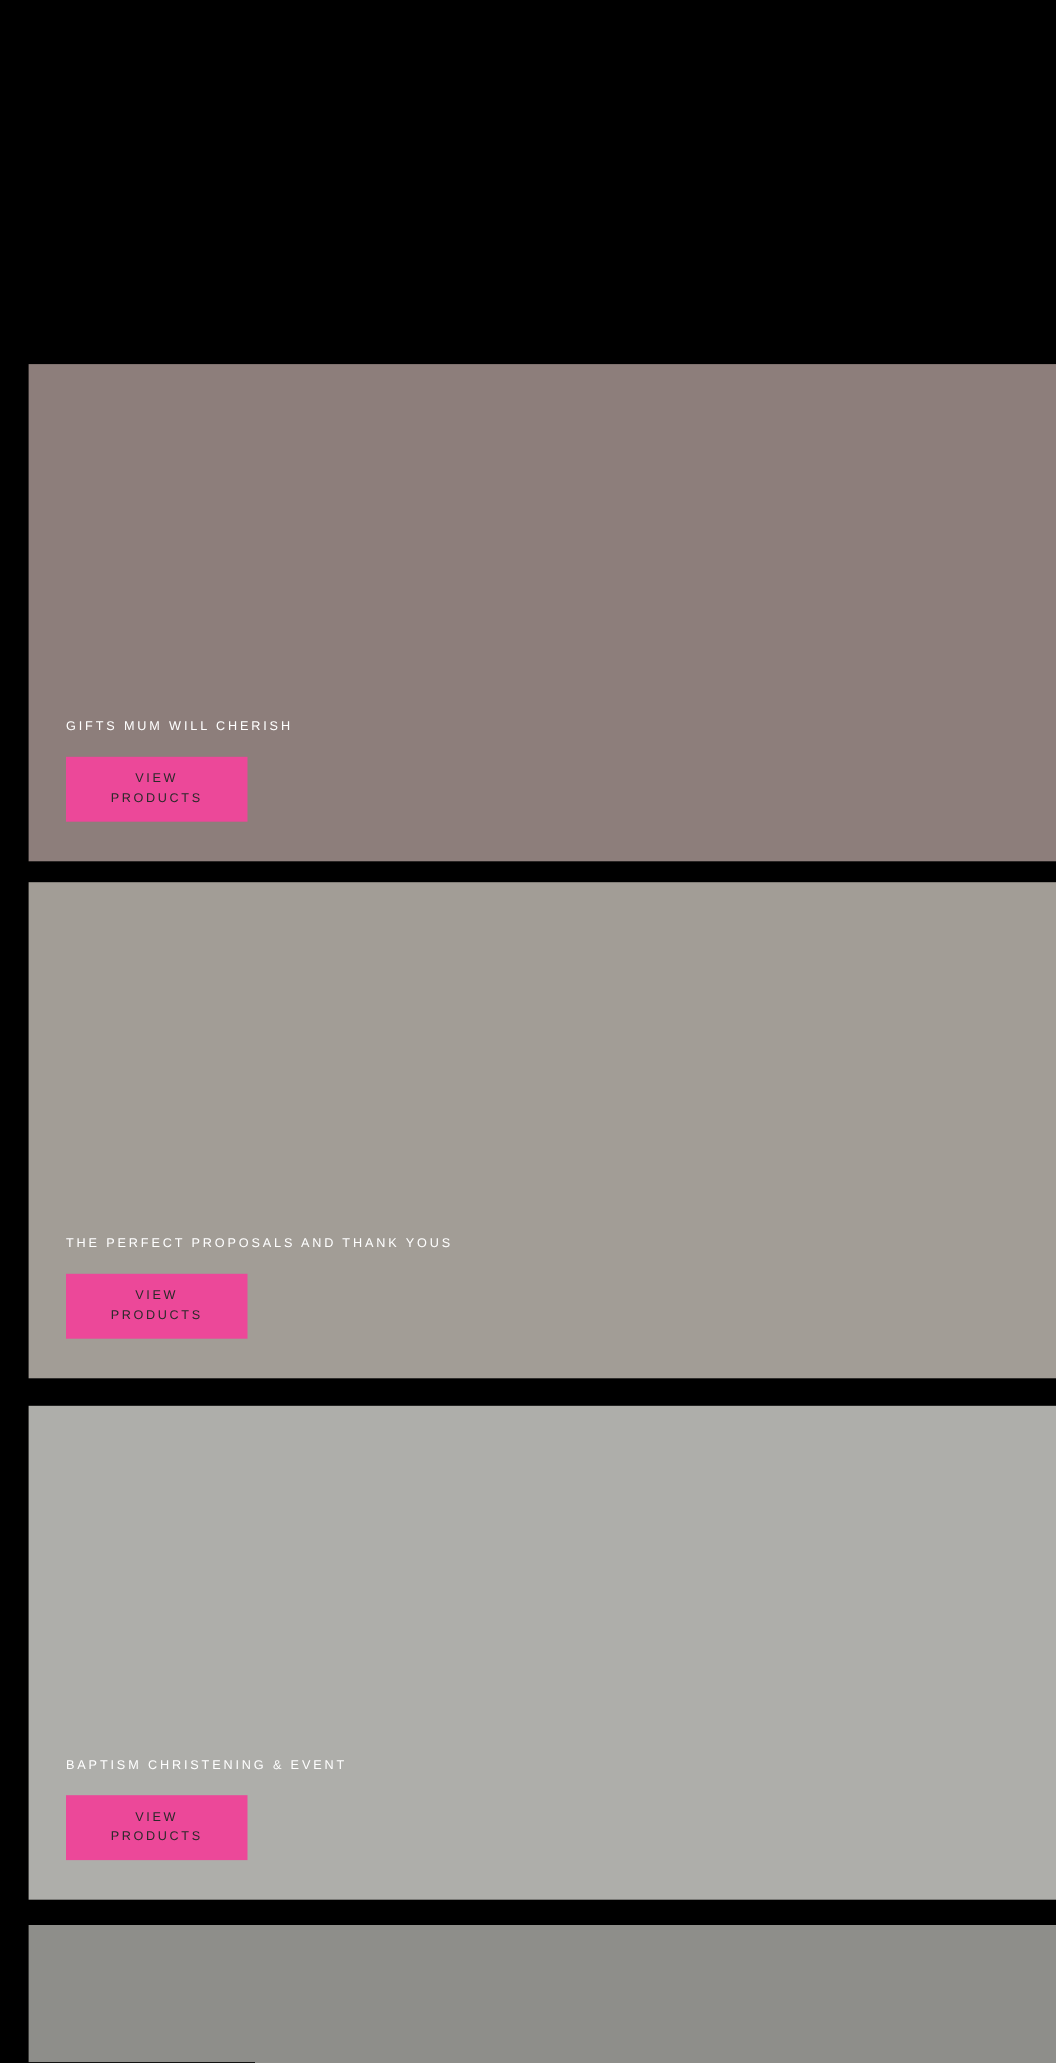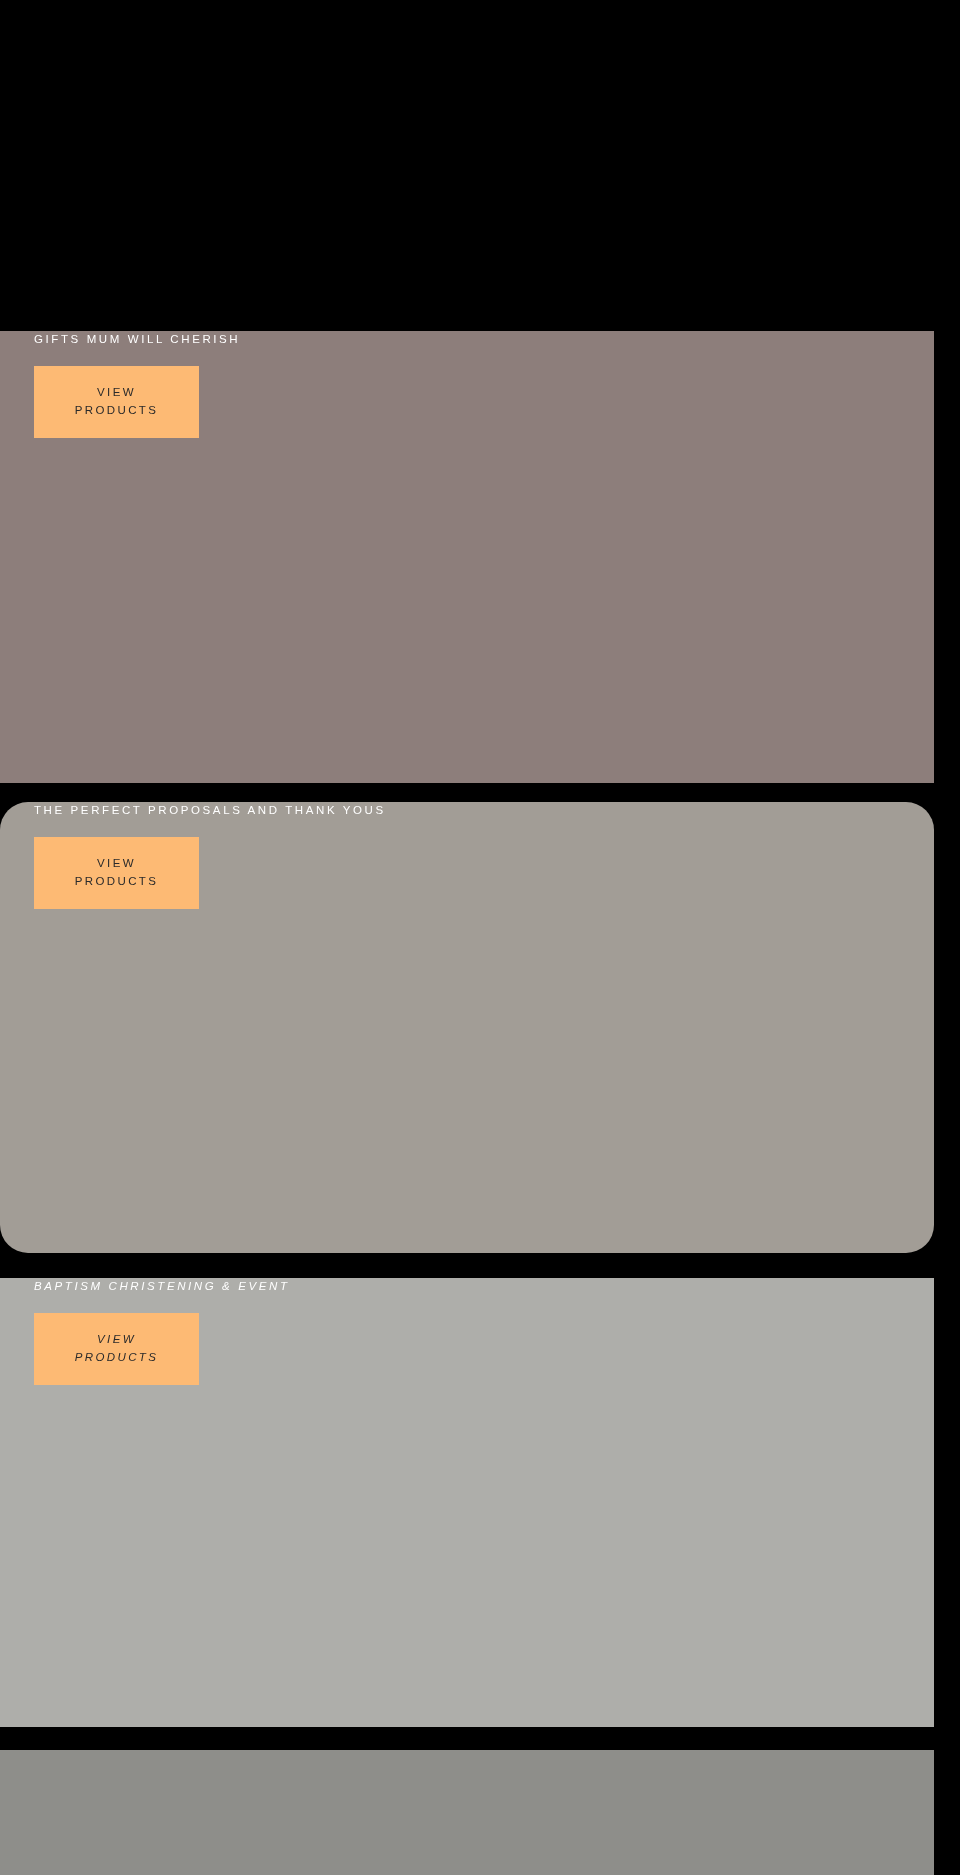--- a/index.html
+++ b/index.html
@@ -35,24 +35,25 @@
 
   .banner-stack {
     position: absolute;
     top: 331px;
     left: 0;
     width: 960px;
   }
 
   .banner {
     position: relative;
+    margin-left: 26px;
     width: 934px;
     display: flex;
     flex-direction: column;
-    justify-content: flex-start;
+    justify-content: flex-end;
     overflow: hidden;
   }
 
   .banner-inner {
     padding-left: 34px;
     padding-bottom: 36px;
   }
 
   .eyebrow {
     display: block;
@@ -76,22 +77,22 @@
     line-height: 1.25;
     margin-bottom: 24px;
     white-space: nowrap;
   }
 
   .cta {
     display: flex;
     align-items: center;
     justify-content: center;
     width: 165px;
-    height: 72px;
-    background: #fdba74;
+    height: 59px;
+    background: #ec4899;
     border: none;
     color: #2a2a2a;
     font-family: "Liberation Sans", sans-serif;
     font-size: 11.5px;
     font-weight: 400;
     letter-spacing: 2.4px;
     line-height: 1.55;
     text-transform: uppercase;
     text-align: center;
     text-decoration: none;
@@ -99,21 +100,21 @@
     padding: 0 8px;
   }
 
   .cta-label {
     display: block;
   }
 
   
   .banner-0 { height: 452px; margin-top: 0px;  }
   .banner-1 { height: 451px; margin-top: 19px; }
-  .banner-2 { height: 449px; margin-top: 25px; font-style: italic; }
+  .banner-2 { height: 449px; margin-top: 25px; }
   .banner-3 { height: 125px; margin-top: 23px; }
 </style>
 </head>
 <body style="background-color: rgb(0, 0, 0);">
 
 <div id="page">
 
   <div class="top-void"></div>
 
   <div class="banner-stack">
@@ -123,21 +124,21 @@
         <span class="eyebrow">GIFTS MUM WILL CHERISH</span>
         <a class="cta" href="#">
           <span>
             <span class="cta-label">VIEW</span>
             <span class="cta-label">PRODUCTS</span>
           </span>
         </a>
       </div>
     </section>
 
-    <section class="banner banner-1" style="background-color: rgb(162, 157, 150); border-radius: 28px;">
+    <section class="banner banner-1" style="background-color: rgb(162, 157, 150);">
       <div class="banner-inner">
         <span class="eyebrow">THE PERFECT PROPOSALS AND THANK YOUS</span>
         <a class="cta" href="#">
           <span>
             <span class="cta-label">VIEW</span>
             <span class="cta-label">PRODUCTS</span>
           </span>
         </a>
       </div>
     </section>

